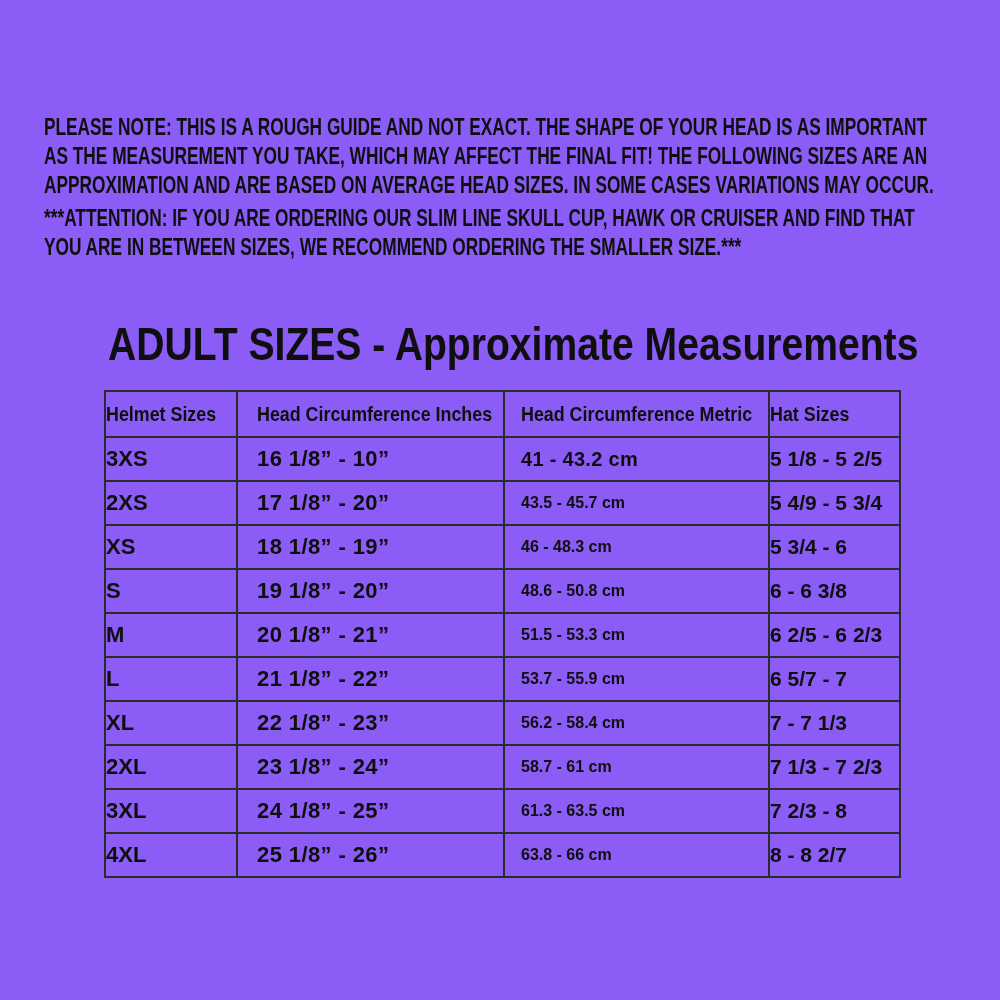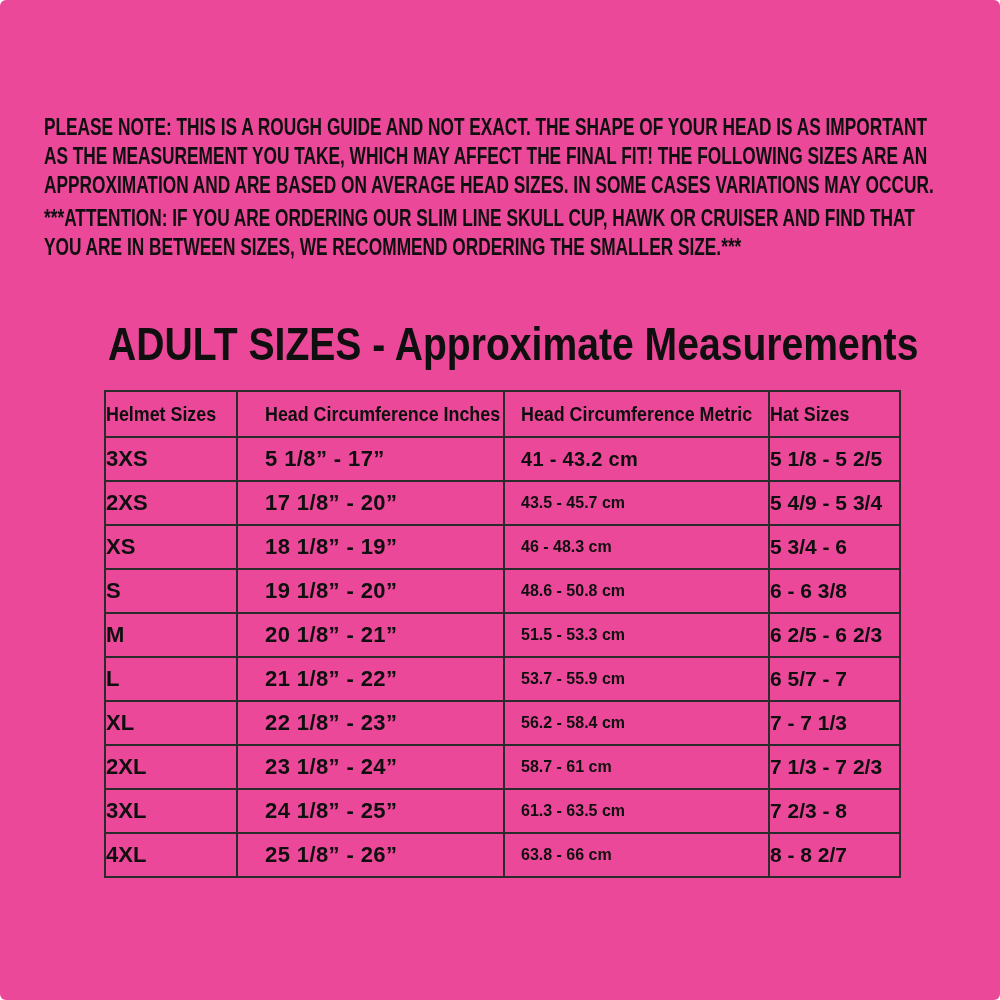--- a/index.html
+++ b/index.html
@@ -3,21 +3,21 @@
 <meta charset="utf-8">
 <style>
   * { margin: 0; padding: 0; box-sizing: border-box; }
   html, body {
     width: 1000px; height: 1000px;
     background: #ffffff;
     overflow: hidden;
     font-family: "Liberation Sans", sans-serif;
     color: #0f0f0f;
   }
-  .page { position: relative; width: 1000px; height: 1000px; background: #ec4899; border-radius: 6px; }
+  .page { position: relative; width: 1000px; height: 1000px; background: #8b5cf6; }
 
   
   .para {
     position: absolute;
     left: 44px;
     transform: scaleX(0.72);
     transform-origin: top left;
     font-weight: bold;
     font-size: 24px;
     line-height: 29px;
@@ -65,21 +65,21 @@
   .col-metric { width: 265px; }
   .col-hat    { width: 131px; }
 
   .sizes-table th { font-size: 21px; }
   .sizes-table th .hdr {
     display: inline-block;
     transform: scaleX(0.85);
     transform-origin: center left;
   }
   th.col-helmet, td.cell-helmet { }
-  th.col-inches, td.cell-inches { padding-left: 27px; }
+  th.col-inches, td.cell-inches { padding-left: 19px; }
   th.col-metric, td.cell-metric { padding-left: 16px; }
   th.col-hat,    td.cell-hat    { padding-left: 0; }
 
   td.cell-helmet { font-size: 22px; }
   td.cell-inches { font-size: 22px; letter-spacing: 0.4px; }
   td.cell-metric { font-size: 16px; }
   td.cell-hat    { font-size: 21px; }
   td.cell-metric.metric-big { font-size: 20px; letter-spacing: 0.3px; }
 </style>
 </head>
@@ -111,21 +111,21 @@
       <tr>
         <th class="col-helmet"><span class="hdr">Helmet Sizes</span></th>
         <th class="col-inches"><span class="hdr">Head Circumference Inches</span></th>
         <th class="col-metric"><span class="hdr">Head Circumference Metric</span></th>
         <th class="col-hat"><span class="hdr">Hat Sizes</span></th>
       </tr>
     </thead>
     <tbody>
       <tr>
         <td class="cell-helmet">3XS</td>
-        <td class="cell-inches">5 1/8” - 17”</td>
+        <td class="cell-inches">16 1/8” - 10”</td>
         <td class="cell-metric metric-big">41 - 43.2 cm</td>
         <td class="cell-hat">5 1/8 - 5 2/5</td>
       </tr>
       <tr>
         <td class="cell-helmet">2XS</td>
         <td class="cell-inches">17 1/8” - 20”</td>
         <td class="cell-metric">43.5 - 45.7 cm</td>
         <td class="cell-hat">5 4/9 - 5 3/4</td>
       </tr>
       <tr>

